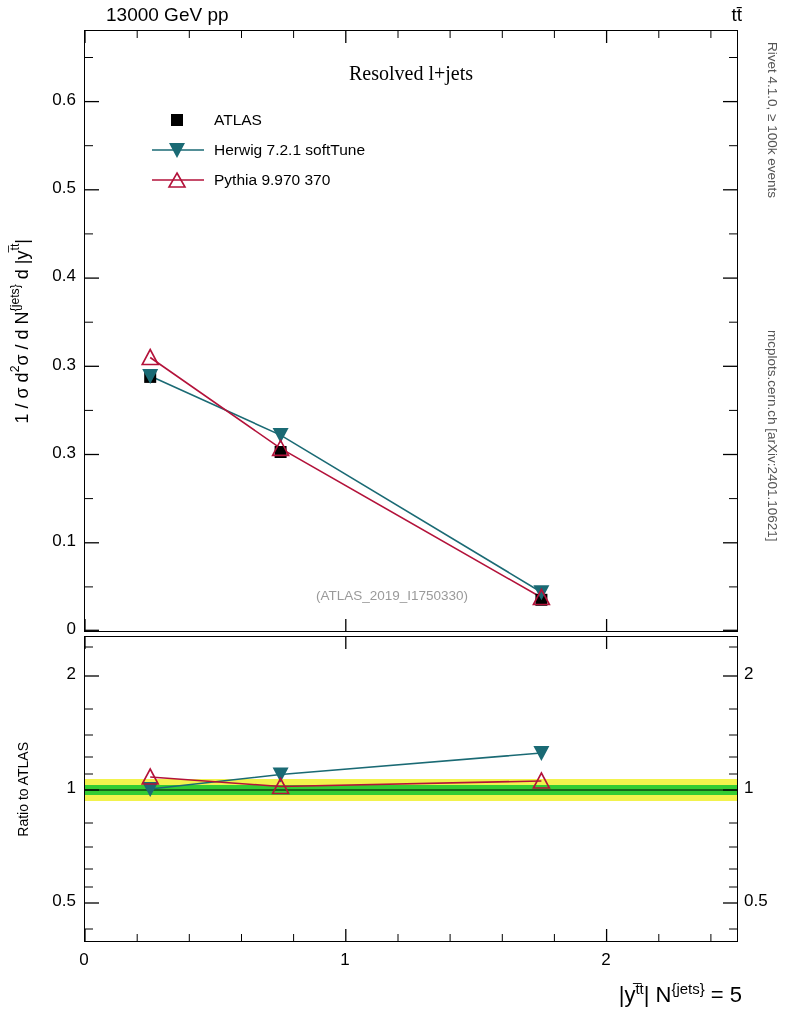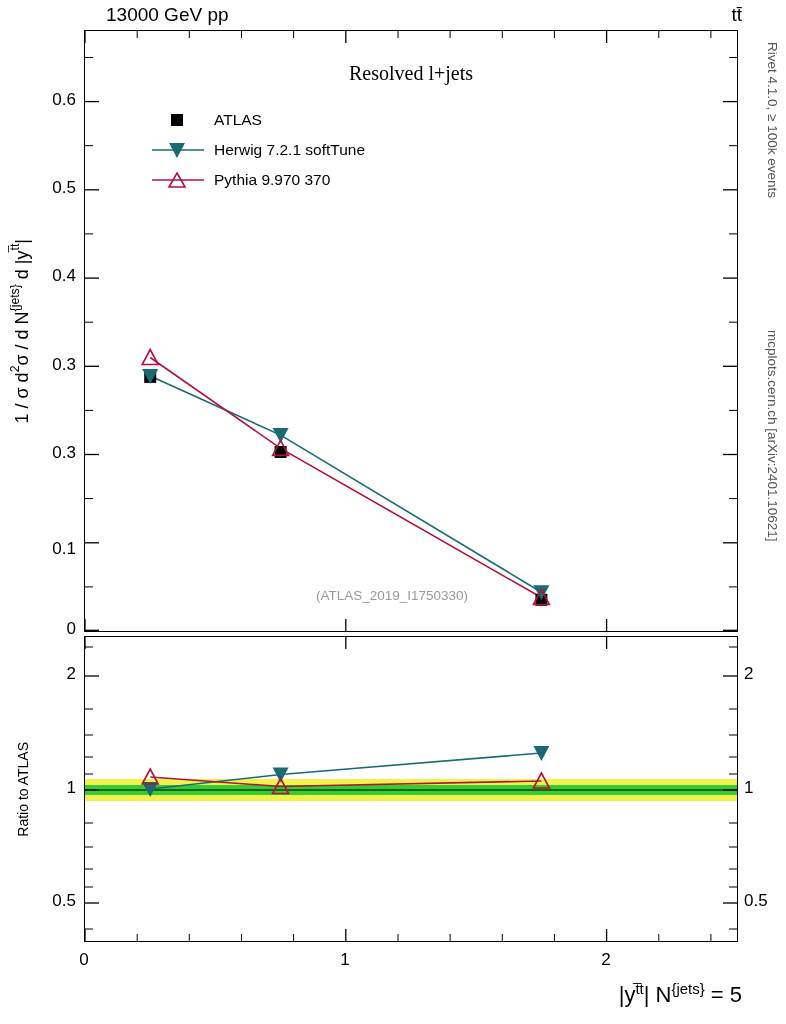--- a/index.html
+++ b/index.html
@@ -172,21 +172,21 @@
         <polygon points="456.4,558.5 464.4,573.5 448.4,573.5"></polygon>
       </g>
     </svg>
   </div>
 
   <div class="ylab" style="left:24px;top:90px;width:52px;">0.6</div>
   <div class="ylab" style="left:24px;top:178px;width:52px;">0.5</div>
   <div class="ylab" style="left:24px;top:266px;width:52px;">0.4</div>
   <div class="ylab" style="left:24px;top:355px;width:52px;">0.3</div>
   <div class="ylab" style="left:24px;top:443px;width:52px;">0.3</div>
-  <div class="ylab" style="left:24px;top:531px;width:52px;margin-top:8px;">0.1</div>
+  <div class="ylab" style="left:24px;top:531px;width:52px;">0.1</div>
   <div class="ylab" style="left:24px;top:619px;width:52px;">0</div>
 
   <div id="plot-title">Resolved l+jets</div>
 
   <div id="legend">
     <div class="lgd-row">
       <span class="lgd-mark">
         <svg width="56" height="20">
             <rect x="21" y="4" width="12" height="12" fill="#000"></rect>
           </svg>

